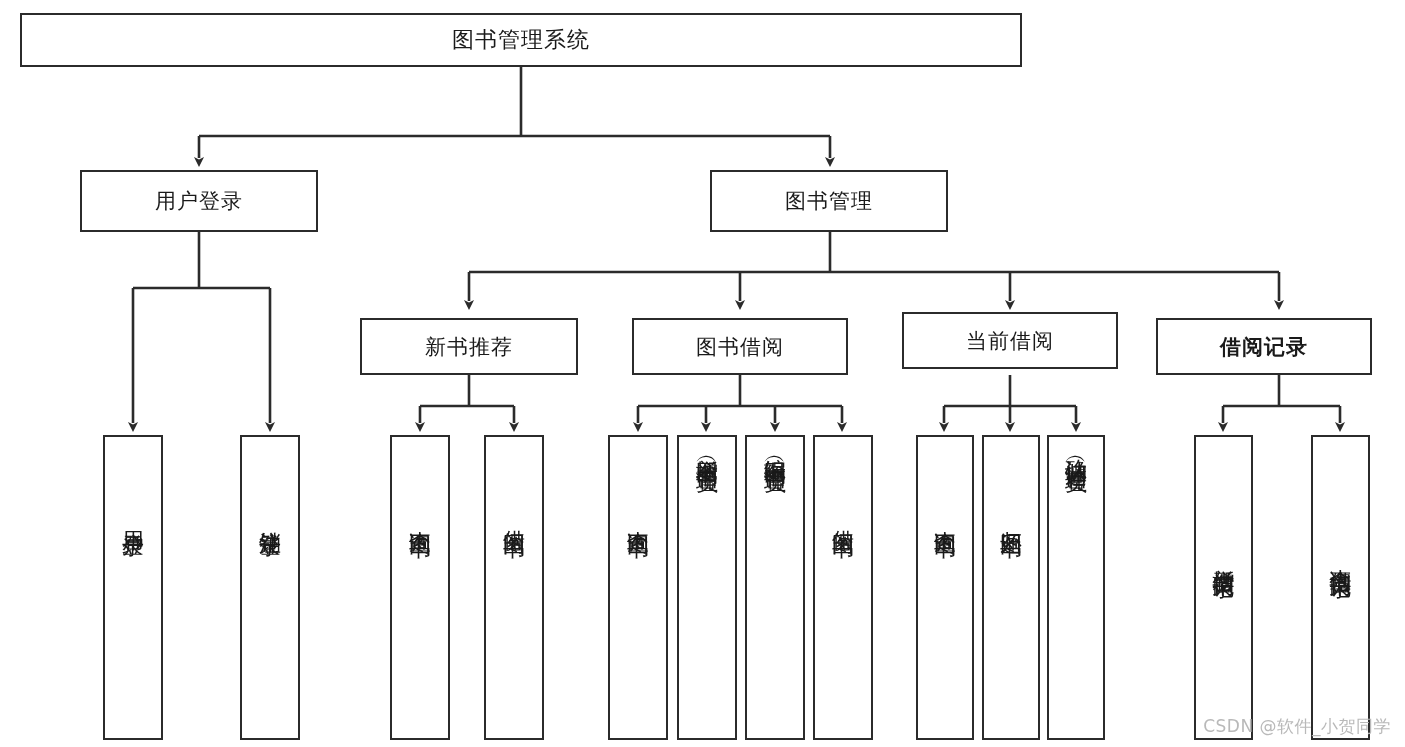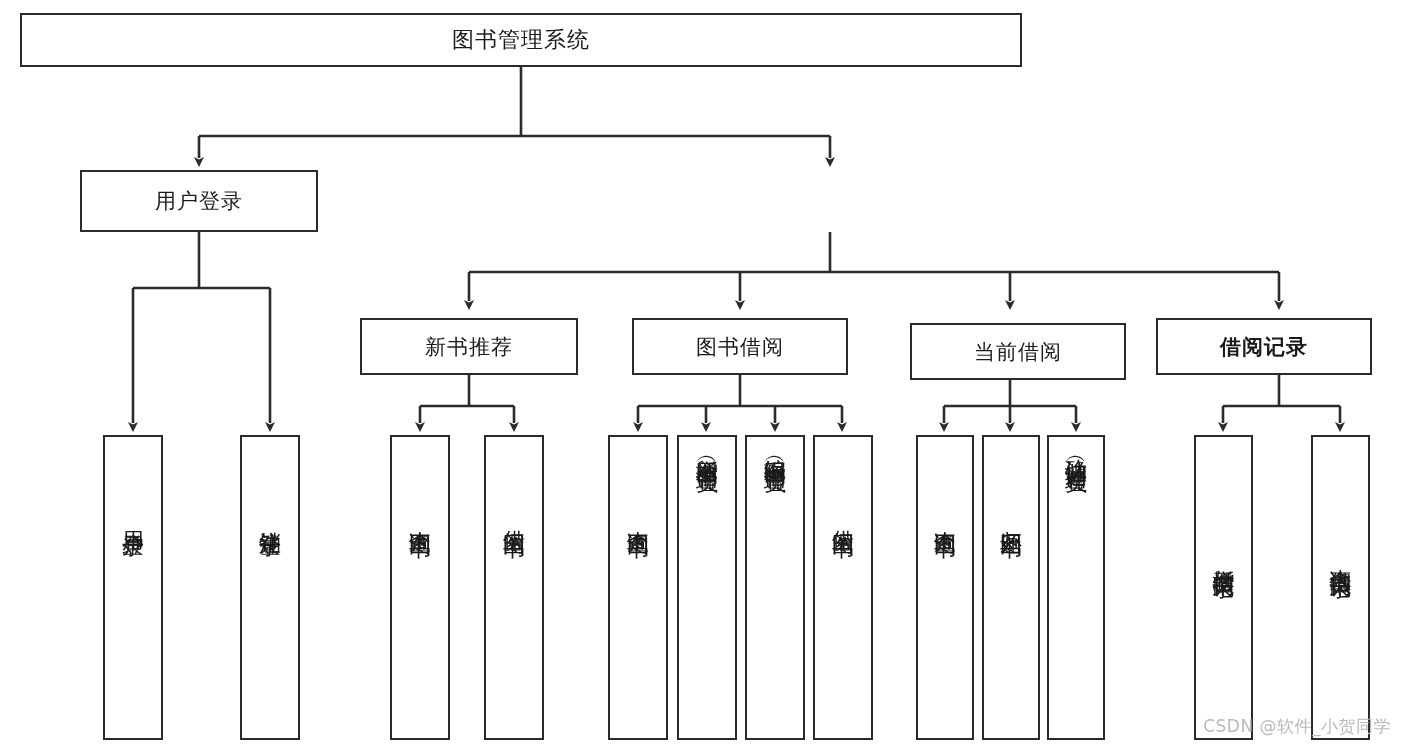--- a/index.html
+++ b/index.html
@@ -127,28 +127,31 @@
     </g>
   </svg>
 
   <div class="node root horiz" style="left:20px; top:13px; width:1002px; height:54px;">
     <span>图书管理系统</span>
   </div>
 
   <div class="node horiz" style="left:80px; top:170px; width:238px; height:62px;">
     <span>用户登录</span>
   </div>
+  <div class="node horiz" style="left:710px; top:170px; width:238px; height:62px;">
+    <span>图书管理</span>
+  </div>
 
   <div class="node horiz" style="left:360px; top:318px; width:218px; height:57px;font-family:Liberation Mono, monospace;">
     <span>新书推荐</span>
   </div>
   <div class="node horiz" style="left:632px; top:318px; width:216px; height:57px;font-family:Liberation Mono, monospace;">
     <span>图书借阅</span>
   </div>
-  <div class="node horiz" style="left:902px; top:323px; width:216px; height:57px;margin-left:8px;">
+  <div class="node horiz" style="left:902px; top:312px; width:216px; height:57px;">
     <span>当前借阅</span>
   </div>
   <div class="node horiz" style="left:1156px; top:318px; width:216px; height:57px;font-weight:bold;">
     <span>借阅记录</span>
   </div>
 
   <div class="node vert mid" style="left:103px; top:435px; width:60px; height:305px;">
     <span class="vtext">用户登录</span>
   </div>
   <div class="node vert mid" style="left:240px; top:435px; width:60px; height:305px;">

